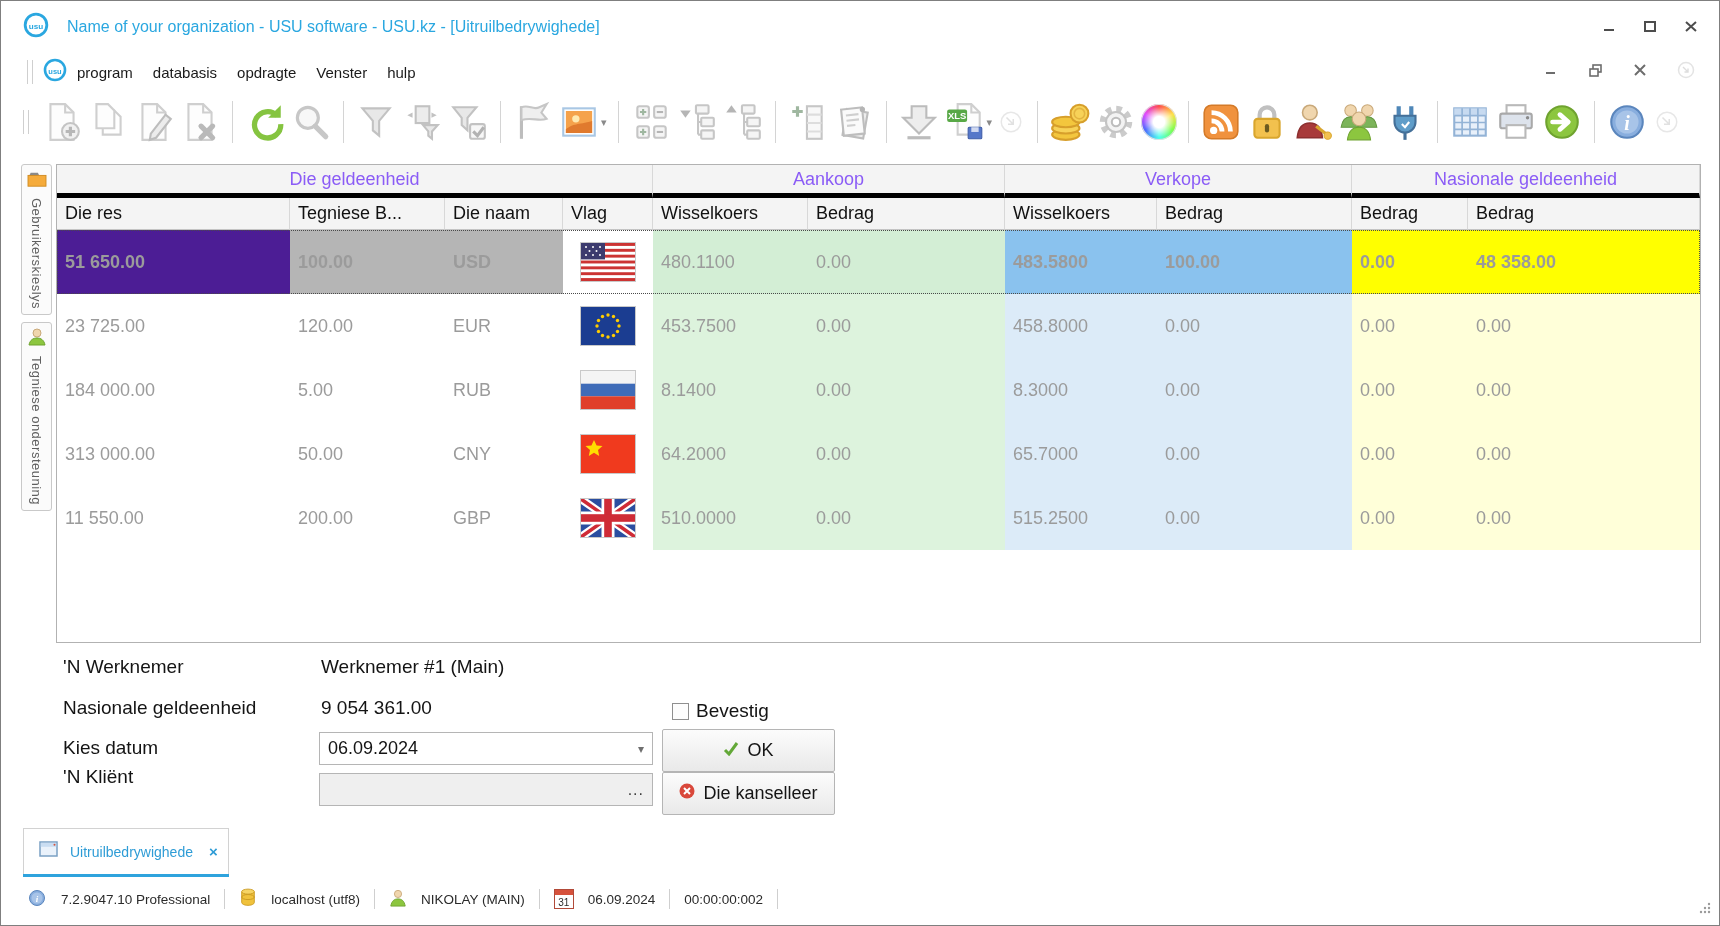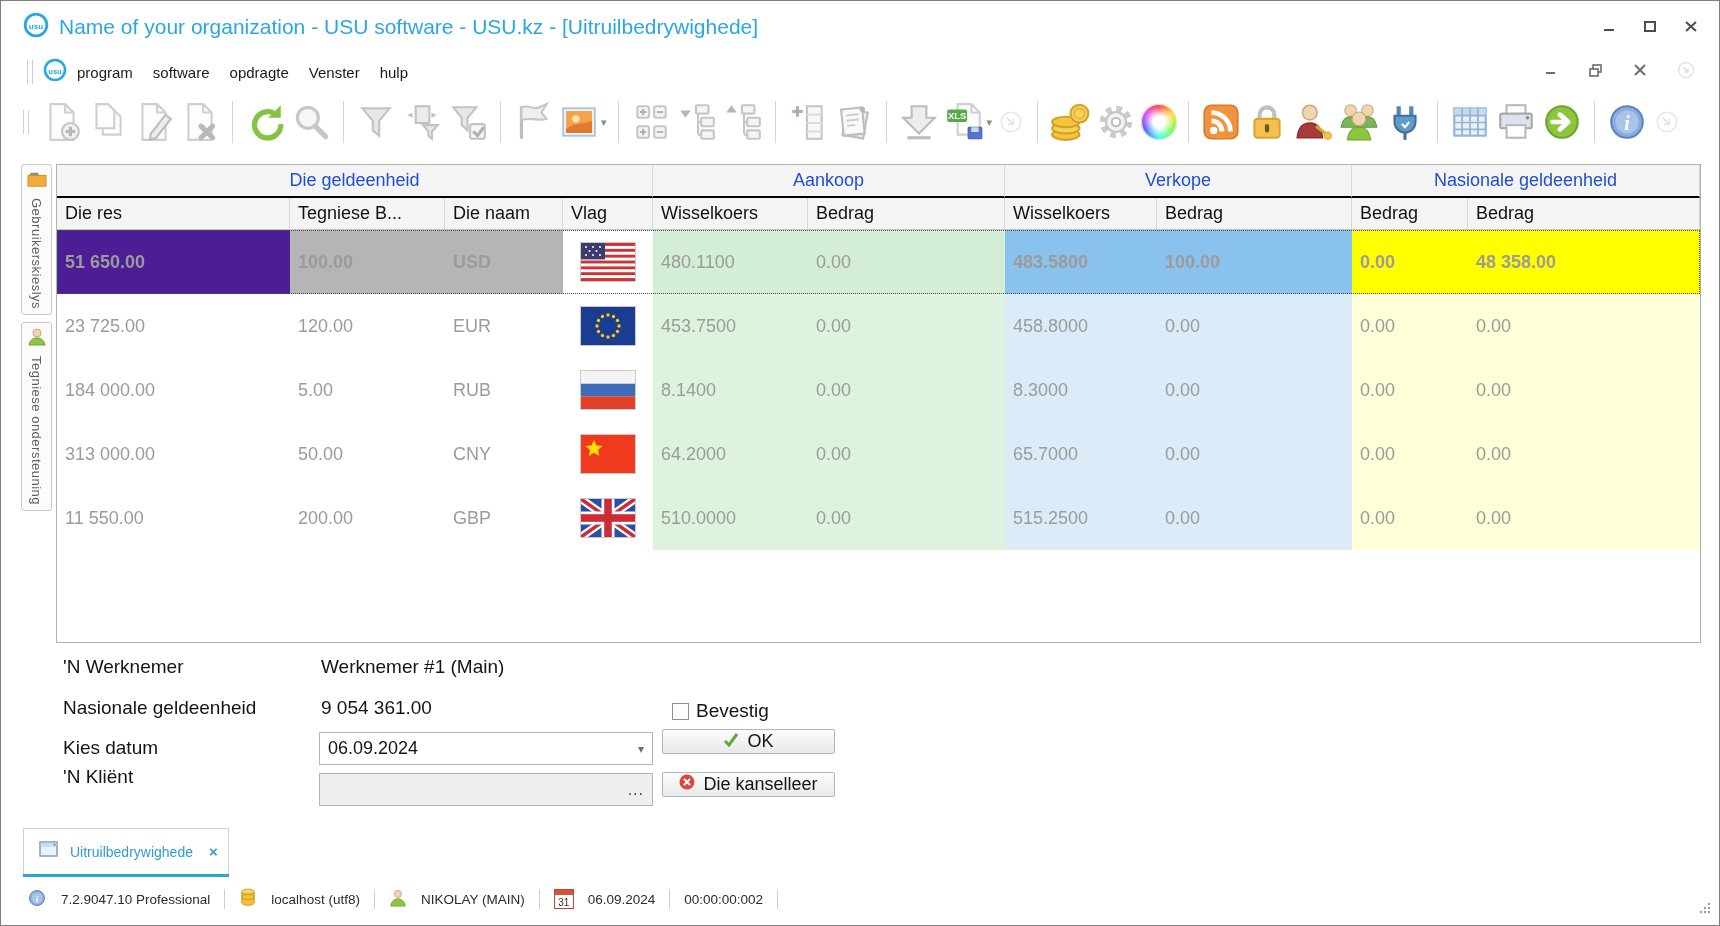--- a/index.html
+++ b/index.html
@@ -1,20 +1,20 @@
 <!DOCTYPE html>
 <html><head>
 <meta charset="utf-8">
 <style>
   html,body{margin:0;padding:0;background:#dcdcdc;font-family:"Liberation Sans",sans-serif;}
   .window{position:relative;width:1720px;height:926px;background:#fff;border:1px solid #7f7f7f;box-sizing:border-box;overflow:hidden;}
 
   
   .titlebar{position:absolute;top:0;left:0;width:100%;height:52px;display:flex;align-items:center;padding-left:22px;box-sizing:border-box;}
-  .title-text{color:#2aa7e0;font-size:21px;margin-left:10px;white-space:nowrap;}
+  .title-text{color:#2aa7e0;font-size:16px;margin-left:18px;white-space:nowrap;}
   .win-controls{position:absolute;right:20px;top:18px;display:flex;gap:26px;align-items:center;}
   .wc{width:15px;height:15px;display:flex;align-items:center;justify-content:center;}
 
   
   .menubar{position:absolute;top:52px;left:0;width:100%;height:38px;display:flex;align-items:center;padding-left:26px;box-sizing:border-box;}
   .grip{width:4px;height:24px;border-left:1px solid #cfcfcf;border-right:1px solid #cfcfcf;margin-right:10px;}
   .menu-item{font-size:15px;color:#1a1a1a;padding:5px 10px;cursor:default;}
   .mdi-controls{position:absolute;right:24px;top:60px;display:flex;gap:30px;align-items:center;}
 
   
@@ -26,39 +26,39 @@
   .cw{width:36px;height:36px;border-radius:50%;display:inline-block;background:radial-gradient(circle,#ffffff 0 22%,rgba(255,255,255,0) 60%),conic-gradient(#ff4d4d,#ffe14d,#7dff4d,#4dffec,#4d6bff,#e04dff,#ff4d4d);box-shadow:inset 0 0 0 1px #e0e0e0;}
 
   
   .main{position:absolute;top:155px;left:0;width:1720px;height:487px;}
   .side-tabs{position:absolute;left:20px;top:8px;width:31px;display:flex;flex-direction:column;gap:7px;}
   .vtab{border:1px solid #c9c9c9;border-radius:3px;background:#fbfbfb;display:flex;flex-direction:column;align-items:center;padding:5px 0;}
   .vtab-label{writing-mode:vertical-rl;font-size:13px;color:#5f5f5f;margin-top:6px;letter-spacing:.5px;}
   .grid-box{position:absolute;left:55px;top:8px;width:1645px;height:479px;border:1px solid #b2b2b2;box-sizing:border-box;background:#fff;overflow:hidden;}
   .g{display:grid;grid-template-columns:233px 155px 118px 90px 155px 197px 152px 195px 116px 1fr;}
   .gc{box-sizing:border-box;}
-  .grow .gc{height:33px;background:#f4f4f4;border-right:1px solid #d8d8d8;border-bottom:2px solid #000000;display:flex;align-items:center;justify-content:center;font-size:18px;color:#1d4ed8;}
+  .grow .gc{height:33px;background:#f4f4f4;border-right:1px solid #d8d8d8;border-bottom:5px solid #000000;display:flex;align-items:center;justify-content:center;font-size:18px;color:#8b5cf6;}
   .hrow .gc{height:32px;background:#f4f4f4;border-right:1px solid #d8d8d8;border-bottom:1px solid #c4c4c4;display:flex;align-items:center;padding-left:8px;font-size:18px;color:#111;}
   .s4{grid-column:span 4;}.s2{grid-column:span 2;}
   .drow .gc{height:64px;display:flex;align-items:center;padding-left:8px;font-size:18px;color:#9b9b9b;}
   .drow .flagcell{justify-content:center;padding-left:0;}
   .drow.sel{outline:1px dotted #4a4a4a;outline-offset:-1px;}
   .bold{font-weight:600;color:#0d0d0d;}
   .flag{box-shadow:0 0 0 1px #c9c9c9;}
 
   
   .flabel{position:absolute;left:62px;font-size:19px;color:#141414;white-space:nowrap;}
   .fvalue{position:absolute;left:320px;font-size:19px;color:#141414;white-space:nowrap;}
   .field{position:absolute;left:318px;width:334px;height:33px;border:1px solid #b5b5b5;box-sizing:border-box;display:flex;align-items:center;padding:0 8px;font-size:18px;color:#141414;background:#fff;}
   .field .spacer{flex:1;}
   .fcaret{color:#6f6f6f;font-size:12px;}
   .dots{color:#3c3c3c;font-size:16px;letter-spacing:1px;}
   .chkrow{position:absolute;left:671px;top:699px;display:flex;align-items:center;gap:7px;font-size:19px;color:#141414;}
   .chkbox{width:17px;height:17px;border:1px solid #8f8f8f;background:#fdfdfd;box-sizing:border-box;}
-  .btn{position:absolute;left:661px;width:173px;height:25px;border:1px solid #b5b5b5;border-radius:2px;background:linear-gradient(#fcfcfc,#e9e9e9);display:flex;align-items:center;justify-content:center;gap:8px;font-size:18px;color:#141414;box-sizing:border-box;}
+  .btn{position:absolute;left:661px;width:173px;height:43px;border:1px solid #b5b5b5;border-radius:2px;background:linear-gradient(#fcfcfc,#e9e9e9);display:flex;align-items:center;justify-content:center;gap:8px;font-size:18px;color:#141414;box-sizing:border-box;}
 
   
   .tab{position:absolute;left:22px;top:827px;width:206px;height:46px;border:1px solid #d2d2d2;border-bottom:none;background:#fff;display:flex;align-items:center;gap:10px;padding-left:14px;box-sizing:border-box;}
   .tab::after{content:"";position:absolute;left:-1px;right:-1px;bottom:-3px;height:3px;background:#2ea3dd;}
   .tab-label{color:#2e9cd6;font-size:14px;}
   .tab-close{color:#2e9cd6;font-size:15px;font-weight:bold;margin-left:6px;}
 
   
   .statusbar{position:absolute;left:0;top:877px;width:100%;height:42px;display:flex;align-items:center;padding-left:26px;box-sizing:border-box;gap:14px;font-size:13.5px;color:#2b2b2b;}
   .ssep{width:1px;height:20px;background:#cfcfcf;}
@@ -96,21 +96,21 @@
     </div>
   </div>
 
   <div class="menubar">
     <div class="grip"></div>
     <span id="logo2"><svg width="24" height="24" viewBox="0 0 24 24">
           <circle cx="12" cy="12" r="10" fill="#fff" stroke="#2aa7e0" stroke-width="2.6"></circle>
           <text x="12" y="15.5" text-anchor="middle" font-size="7.5" font-weight="bold" fill="#2aa7e0" font-family="Liberation Sans, sans-serif">usu</text>
         </svg></span>
     <span class="menu-item">program</span>
-    <span class="menu-item">software</span>
+    <span class="menu-item">databasis</span>
     <span class="menu-item">opdragte</span>
     <span class="menu-item">Venster</span>
     <span class="menu-item">hulp</span>
   </div>
   <div class="mdi-controls">
     <span><svg width="14" height="14">
           <path d="M2 10h9" stroke="#6d6d6d" stroke-width="2"></path>
         </svg></span>
     <span><svg width="15" height="15">
           <rect x="5" y="2" width="8" height="7" fill="#fff" stroke="#6d6d6d" stroke-width="1.6"></rect>

